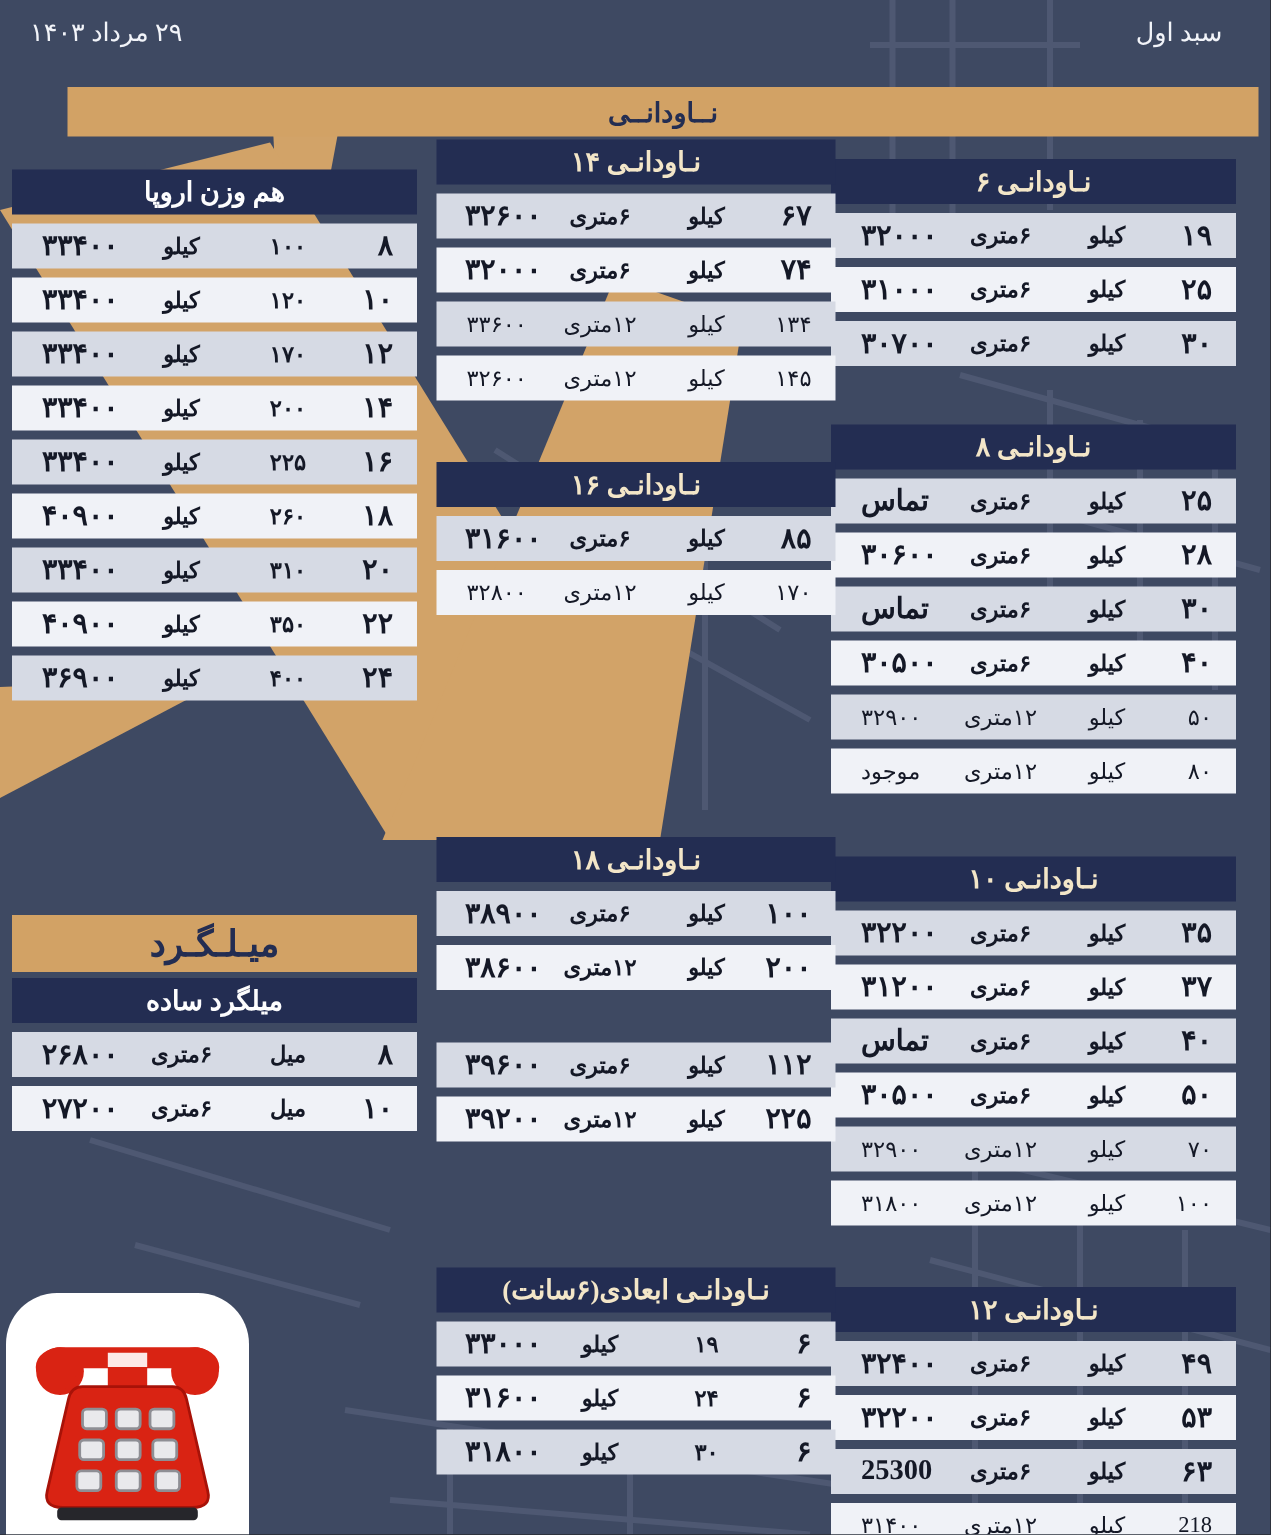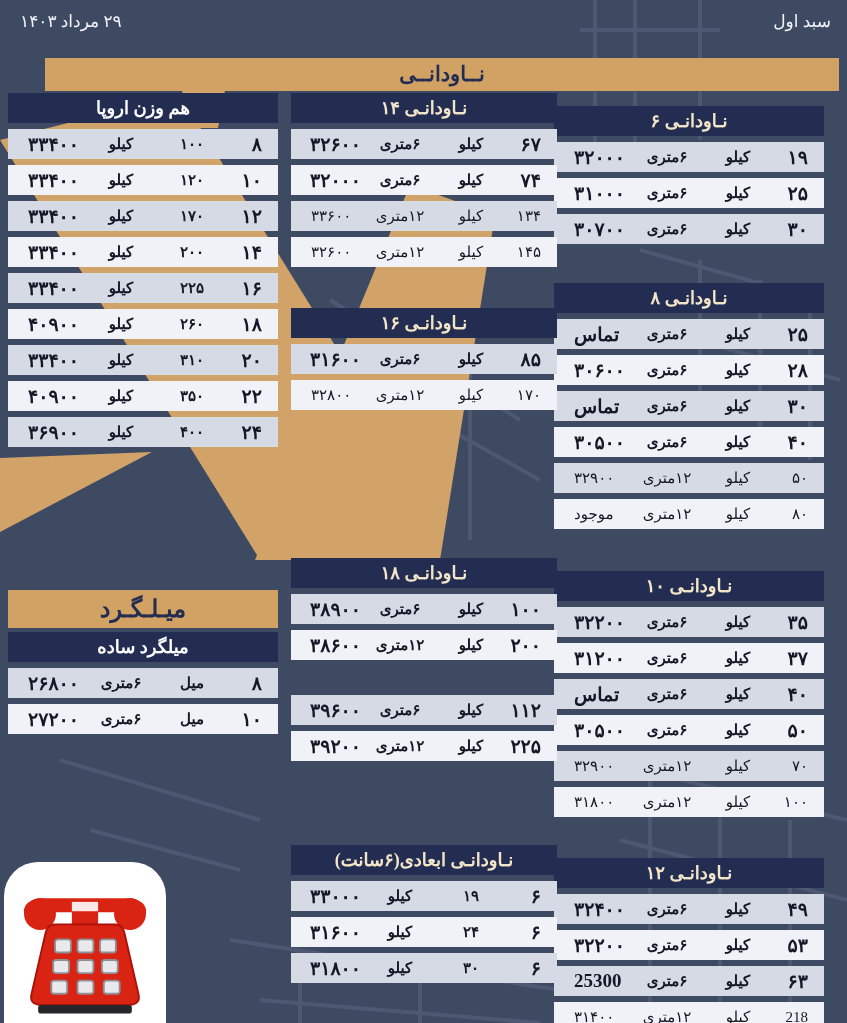--- a/index.html
+++ b/index.html
@@ -4,32 +4,32 @@
 <style>
   html,body{margin:0;padding:0;background:#222;}
   .page{
     position:relative;width:847px;height:1023px;overflow:hidden;
     background:var(--background,#3e4962);
     font-family:Liberation Serif, serif;direction:rtl;
   }
   .bg-art{position:absolute;inset:0;z-index:0;pointer-events:none;}
   .topbar-label{position:absolute;color:#f2f4f9;font-size:17px;z-index:2;}
   .date-label{top:11px;left:20px;}
-  .basket-label{top:11px;right:16px;text-align:center;}
+  .basket-label{top:11px;right:32px;text-align:center;}
   .banner{
     position:absolute;left:8px;right:8px;top:58px;height:33px;z-index:2;
     background:var(--gold,#d2a265);color:var(--navy,#232d52);
-    font-weight:bold;font-size:21px;display:flex;align-items:center;justify-content:center;
+    font-weight:bold;font-size:18px;display:flex;align-items:center;justify-content:center;
     letter-spacing:.5px;
     margin-left:37px;
   }
   .col{position:absolute;top:0;bottom:0;z-index:2;}
   .col-a{left:554px;width:270px;margin-top:13px;}
   .col-b{left:291px;width:266px;}
-  .col-c{left:8px;width:270px;}
+  .col-c{left:8px;width:270px;margin-top:20px;}
   .tbl{position:absolute;left:0;right:0;}
   .thead{
     height:30px;background:var(--navy,#232d52);color:var(--header-text,#f3e6c8);
     font-weight:bold;font-size:18px;display:flex;align-items:center;justify-content:center;
     margin-bottom:6px;letter-spacing:.5px;
   }
   .thead.white{color:#fdfdfe;}
   .trow{
     height:30px;margin-bottom:6px;background:var(--row-light,#d6dae4);
     display:grid;grid-template-columns:54px 64px 78px 1fr;align-items:center;

